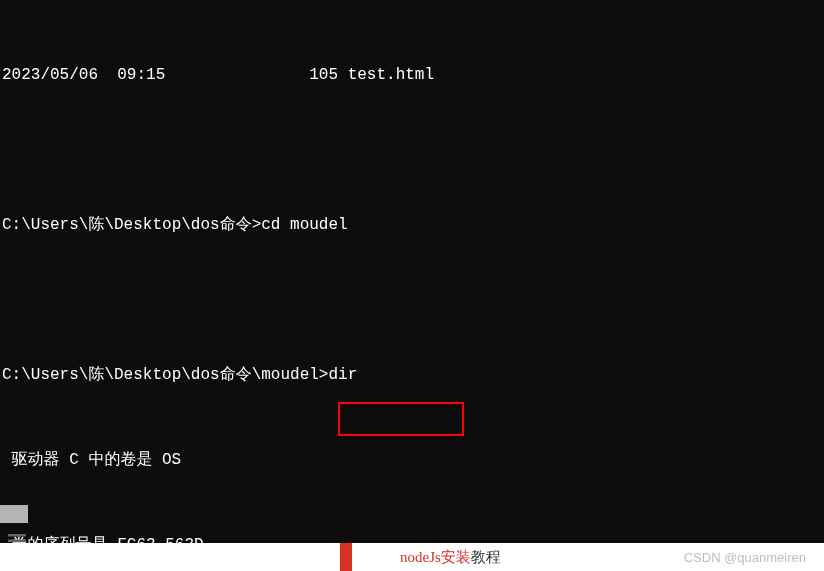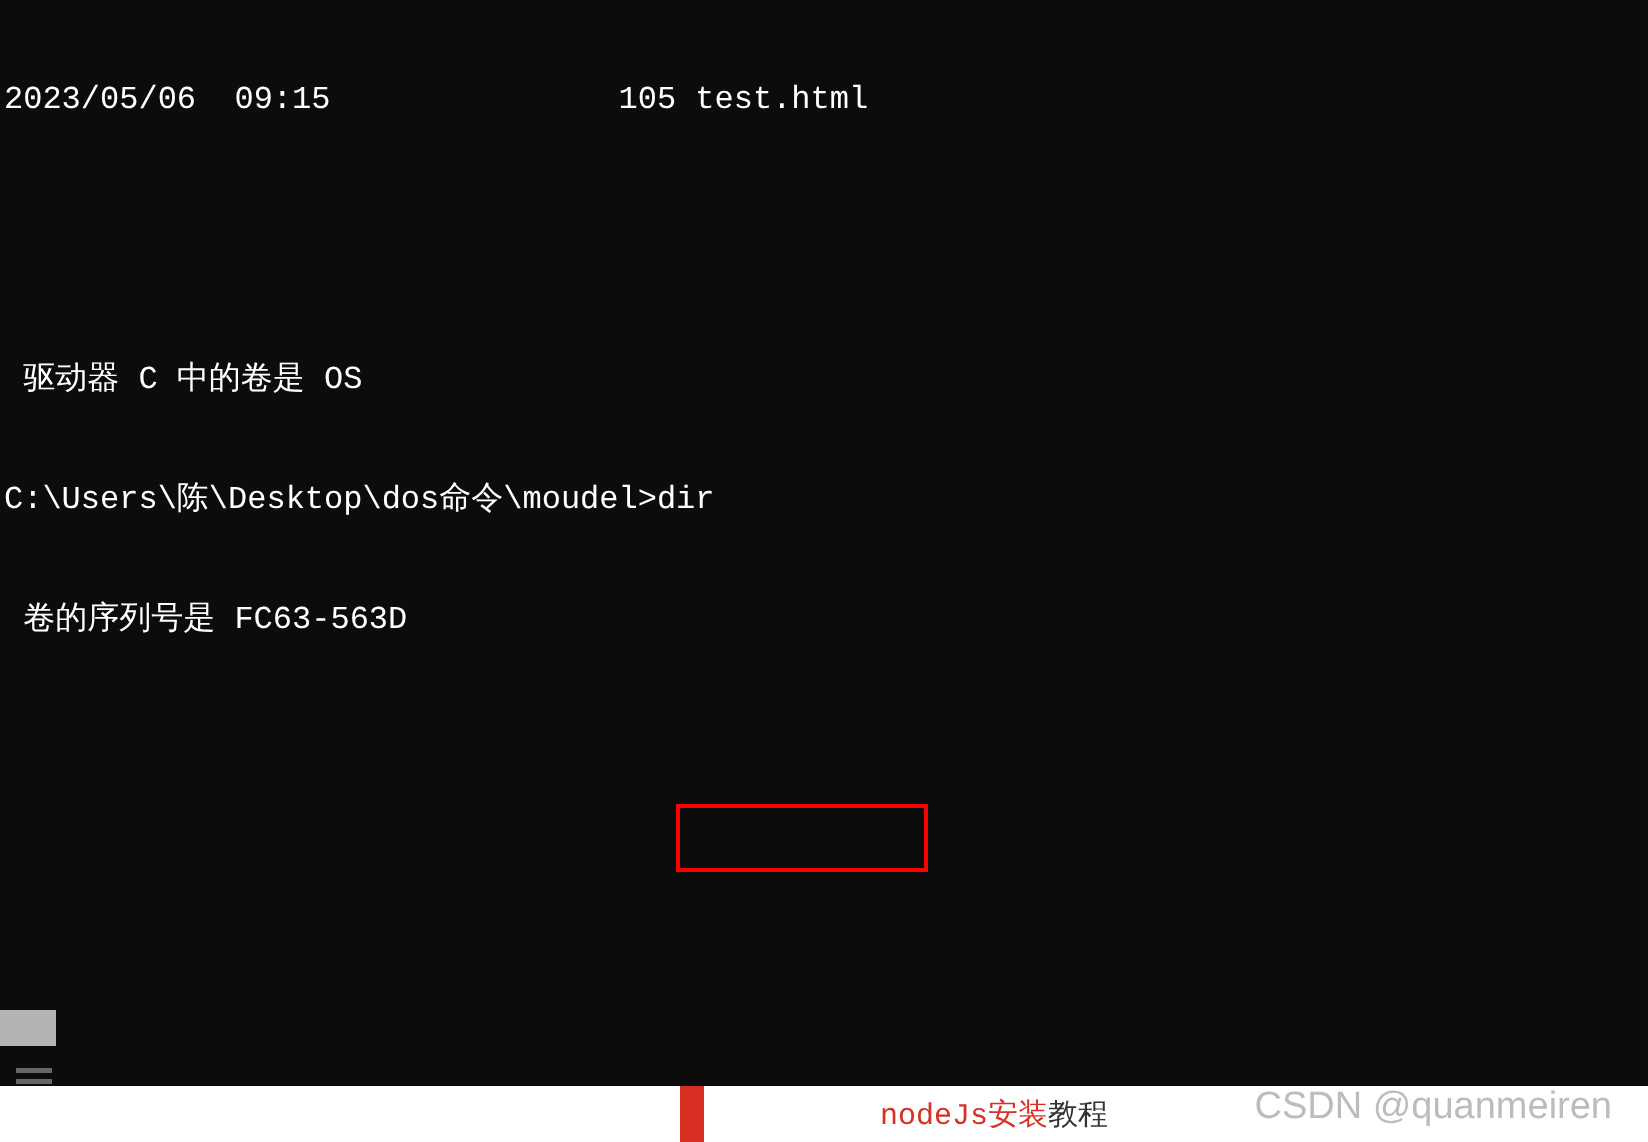--- a/index.html
+++ b/index.html
@@ -19,20 +19,21 @@
     }
     .terminal {
       background: #0c0c0c;
       padding: 0 2px;
       line-height: 20px;
       white-space: pre;
       position: relative;
     }
     .line {
       white-space: pre;
+      margin-top: 25px;
     }
     .highlight-box {
       position: absolute;
       border: 2px solid #ff0000;
       left: 338px;
       top: 402px;
       width: 126px;
       height: 34px;
       pointer-events: none;
     }
@@ -70,49 +71,49 @@
       left: 340px;
       bottom: 0;
       width: 12px;
       height: 28px;
       background: #d93025;
     }
     .tutorial-text {
       position: absolute;
       left: 400px;
       bottom: 4px;
-      font-family: Liberation Mono, monospace;
+      font-family: Liberation Serif, serif;
       font-size: 15px;
-      margin-left: 40px;
     }
     .tutorial-text .red {
       color: #d93025;
     }
     .tutorial-text .black {
       color: #333;
     }
     .watermark {
       position: absolute;
       right: 18px;
       bottom: 6px;
       color: #999;
       font-family: Arial, sans-serif;
-      font-size: 19px;
+      font-size: 13px;
       opacity: 0.65;
     }
   </style>
 </head>
 <body>
 
 <div class="terminal">
   <div class="line">2023/05/06  09:15               105 test.html</div>
   <div class="line"></div>
+  <div class="line">C:\Users\陈\Desktop\dos命令&gt;cd moudel</div>
   <div class="line"></div>
+  <div class="line">C:\Users\陈\Desktop\dos命令\moudel&gt;dir</div>
   <div class="line"> 驱动器 C 中的卷是 OS</div>
-  <div class="line">C:\Users\陈\Desktop\dos命令\moudel&gt;dir</div>
   <div class="line"> 卷的序列号是 FC63-563D</div>
   <div class="line"></div>
   
   <div class="line"></div>
   
   
   
   
   
   

